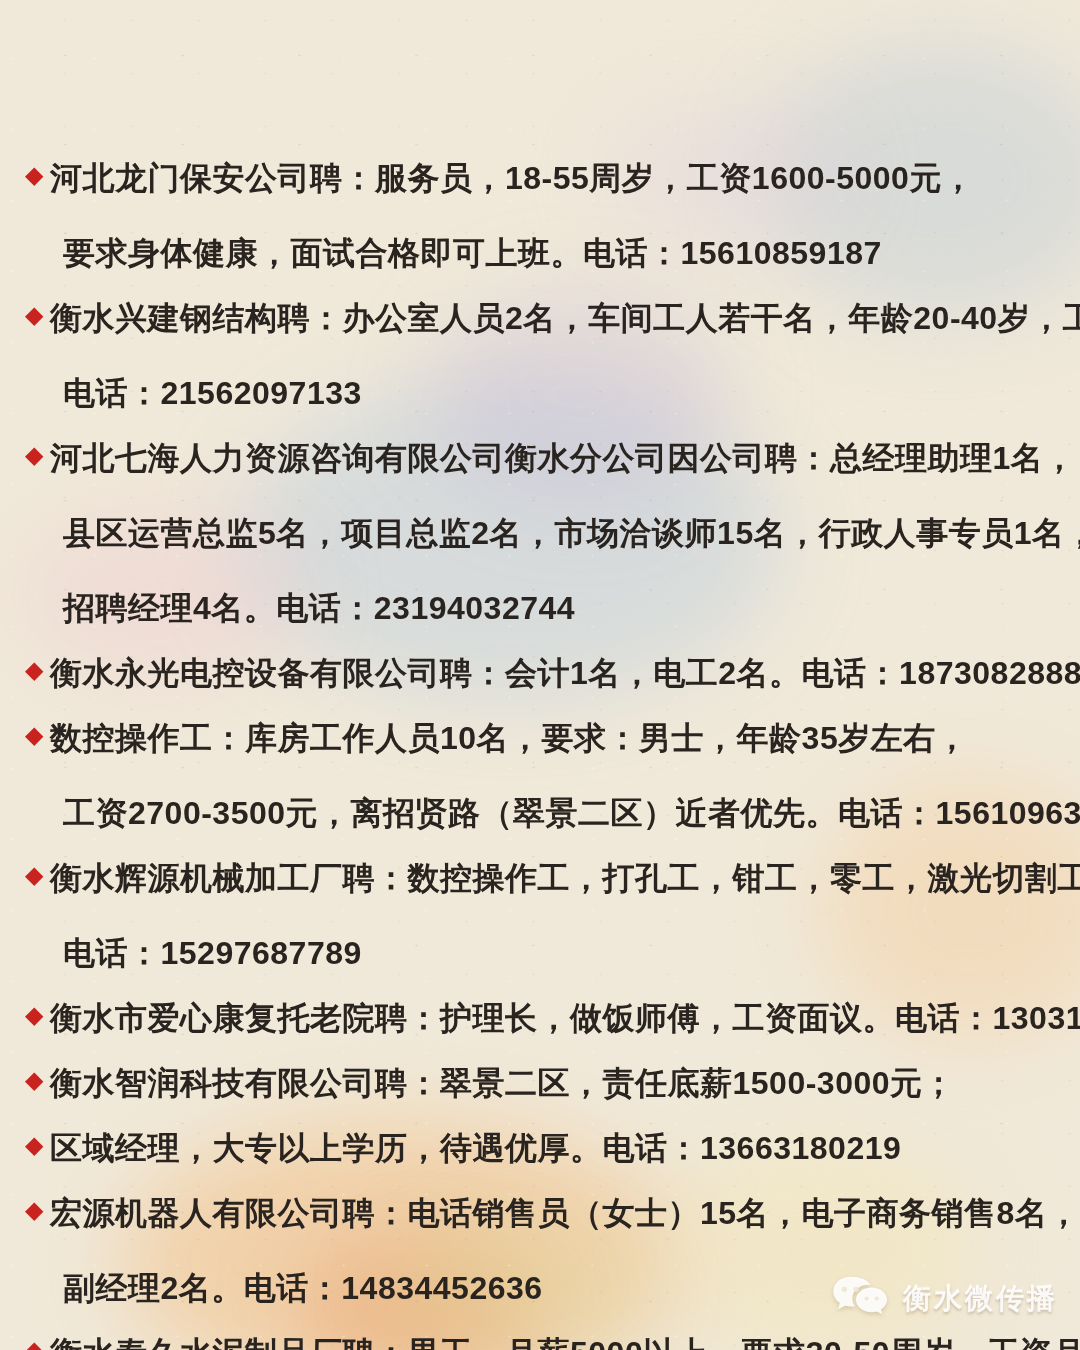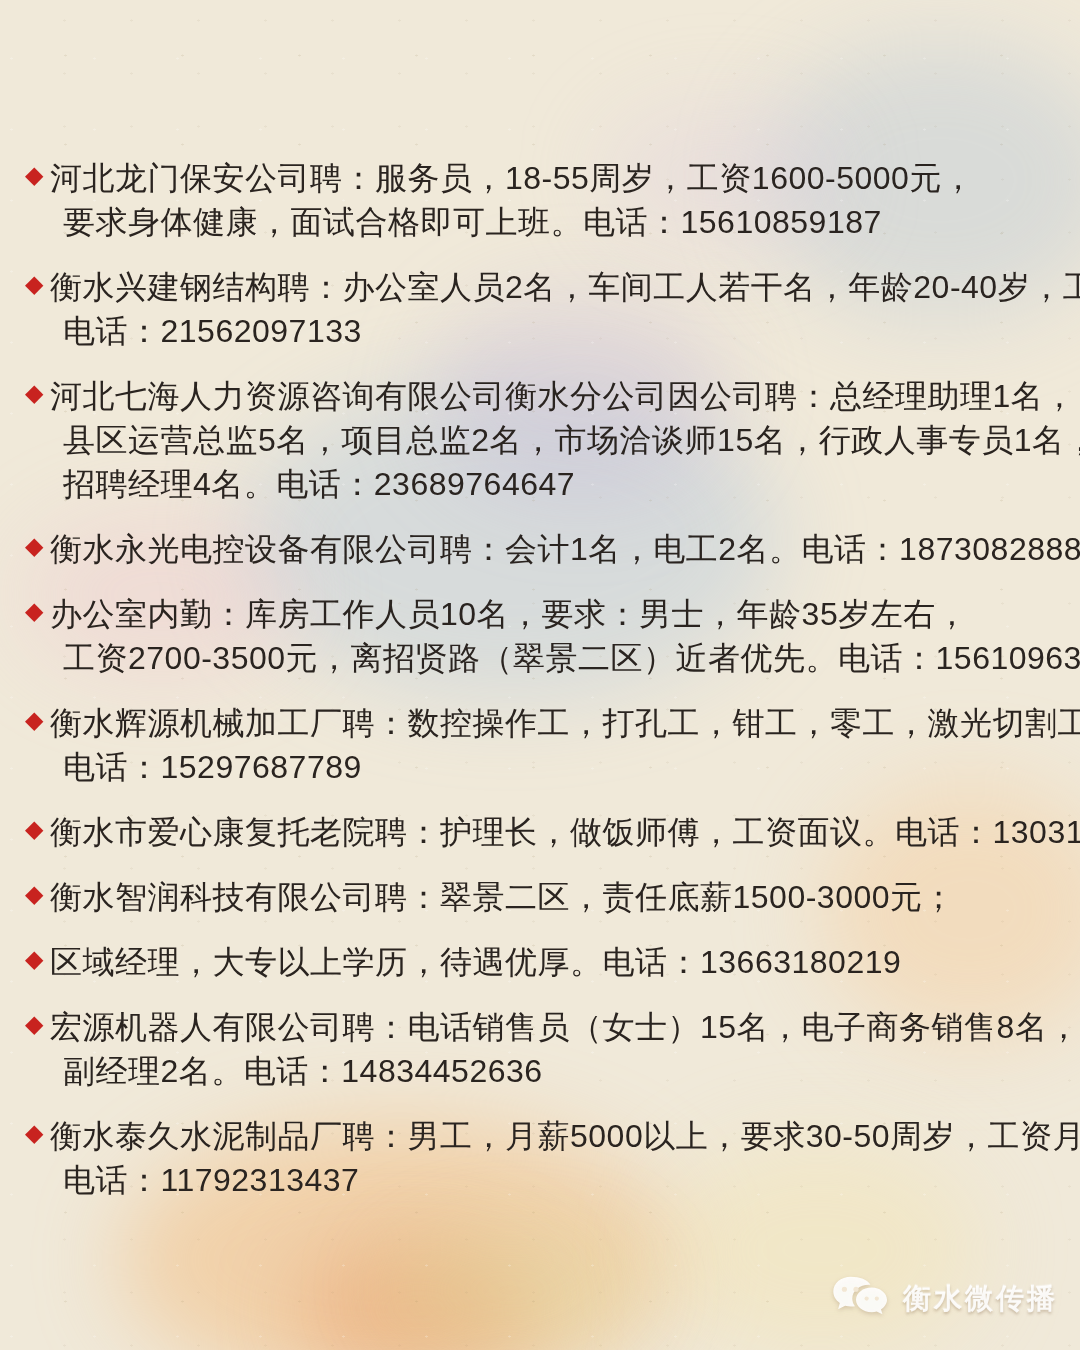--- a/index.html
+++ b/index.html
@@ -38,26 +38,26 @@
 
   
   .listings { position:relative; padding:156px 18px 0 28px; }
   .listing  { position:relative; padding-left:22px; margin-bottom:21px; }
   .bullet   {
     position:absolute; left:-3px; top:7px;
     font-size:24px; line-height:1;
     color: var(--bullet, #c8231f);
   }
   .line {
-    font-size:32px; line-height:44px; font-weight:400;
+    font-size:32px; line-height:44px; font-weight:700;
     color: var(--text, #2a2420);
     letter-spacing:.5px;
     white-space:nowrap;
   }
-  .line + .line { padding-left:13px; }
+  .line + .line { padding-left:13px;margin-top:31px; }
 
   
   .watermark {
     position:absolute; right:22px; bottom:26px;
     display:flex; align-items:center; gap:10px;
   }
   .wm-label {
     font-size:28px; font-weight:700; letter-spacing:3px;
     color: var(--wm, rgba(255,255,255,.88));
     text-shadow: 0 2px 3px rgba(140,110,80,.38), 0 -1px 1px rgba(255,255,255,.55);
@@ -96,35 +96,35 @@
           <div class="line">衡水兴建钢结构聘：办公室人员2名，车间工人若干名，年龄20-40岁，工资面议。</div>
           <div class="line">电话：21562097133</div>
         </div>
     </div>
 
     <div class="listing">
       <span class="bullet">◆</span>
       <div class="lines">
           <div class="line">河北七海人力资源咨询有限公司衡水分公司因公司聘：总经理助理1名，</div>
           <div class="line">县区运营总监5名，项目总监2名，市场洽谈师15名，行政人事专员1名，</div>
-          <div class="line">招聘经理4名。电话：23689764647</div>
+          <div class="line">招聘经理4名。电话：23194032744</div>
         </div>
     </div>
 
     <div class="listing">
       <span class="bullet">◆</span>
       <div class="lines">
           <div class="line">衡水永光电控设备有限公司聘：会计1名，电工2名。电话：18730828888</div>
         </div>
     </div>
 
     <div class="listing">
       <span class="bullet">◆</span>
       <div class="lines">
-          <div class="line">办公室内勤：库房工作人员10名，要求：男士，年龄35岁左右，</div>
+          <div class="line">数控操作工：库房工作人员10名，要求：男士，年龄35岁左右，</div>
           <div class="line">工资2700-3500元，离招贤路（翠景二区）近者优先。电话：15610963666</div>
         </div>
     </div>
 
     <div class="listing">
       <span class="bullet">◆</span>
       <div class="lines">
           <div class="line">衡水辉源机械加工厂聘：数控操作工，打孔工，钳工，零工，激光切割工。</div>
           <div class="line">电话：15297687789</div>
         </div>

